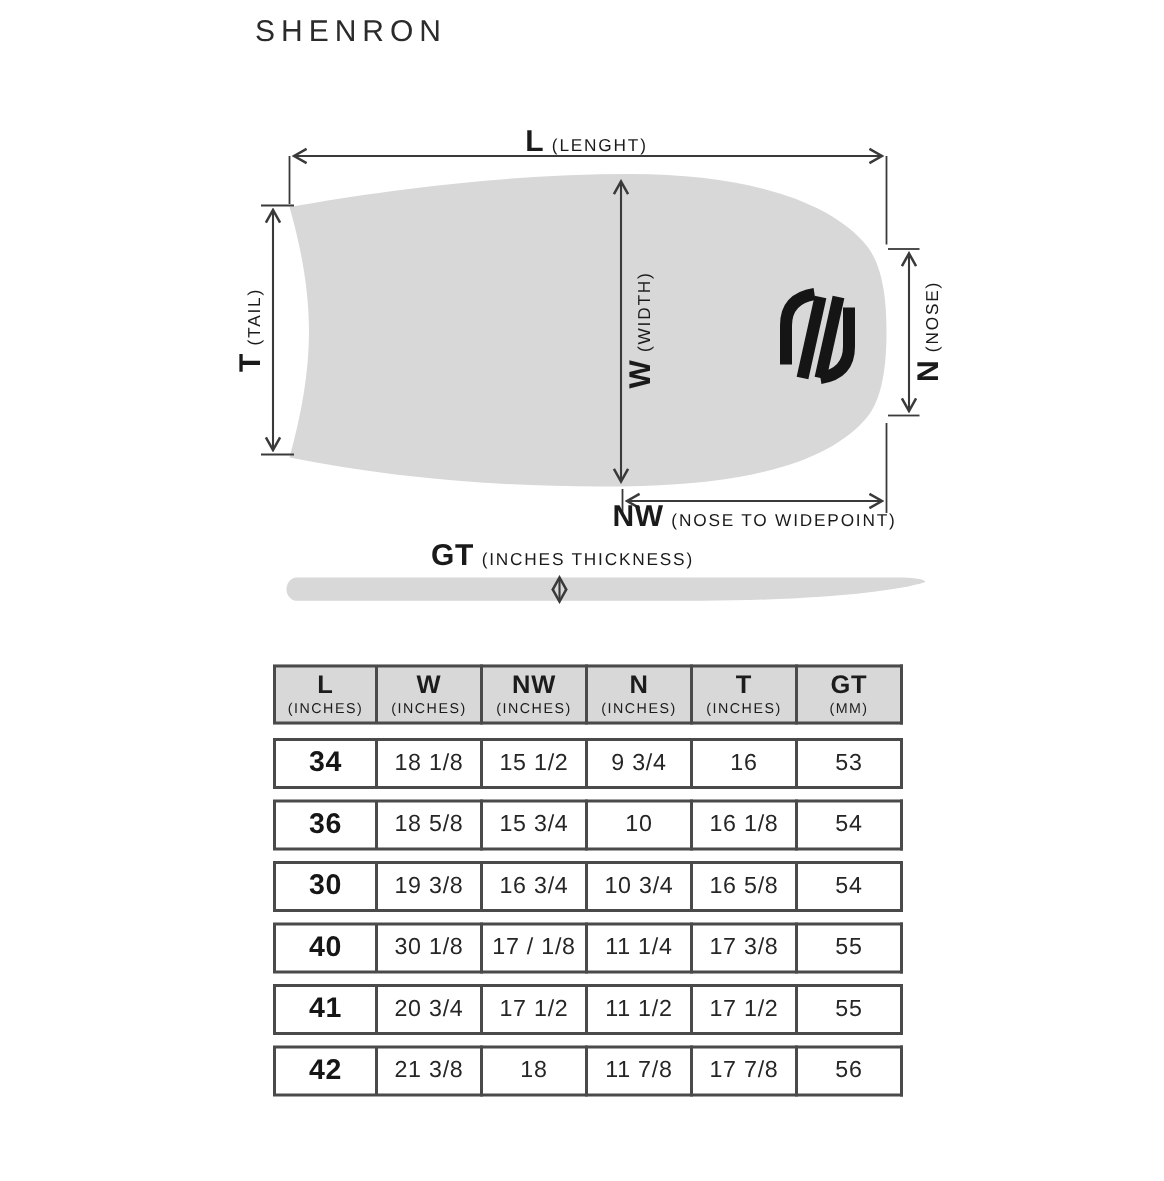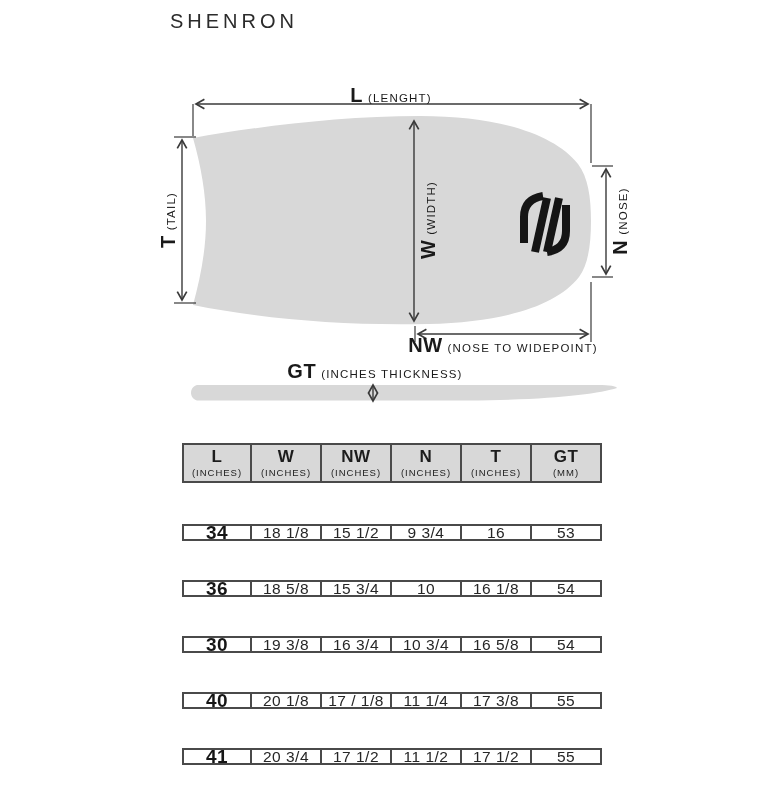--- a/index.html
+++ b/index.html
@@ -25,21 +25,21 @@
   .t-row { display:flex; margin-bottom:7px; }
   .t-row.header { margin-bottom:9px; }
   .cell {
     width:70px; box-sizing:border-box;
     border:2px solid #4a4a4a; border-left:none; background:#ffffff;
     display:flex; flex-direction:column; align-items:center; justify-content:center;
     font-size:15.5px; letter-spacing:0.5px; color:#262626;
   }
   .cell:first-child { border-left:2px solid #4a4a4a; }
   .t-row.header .cell { background:#d8d8d8; height:40px; }
-  .t-row.data .cell { height:17px;margin-top:32px; }
+  .t-row.data .cell { height:34px; }
   .t-row.data .cell:first-child { font-weight:bold; font-size:19px; color:#161616; }
   .col-abbr { font-weight:bold; font-size:17px; line-height:1.05; letter-spacing:0.5px; color:#1c1c1c; }
   .col-unit { font-size:9.5px; letter-spacing:1px; margin-top:1px; color:#1c1c1c;text-align:center; }
 </style>
 </head>
 <body>
 
 <div class="title">SHENRON</div>
 
 <svg class="diagram" width="776" height="430" viewBox="0 0 776 430">
@@ -165,27 +165,35 @@
   <div class="t-row data">
     <div class="cell">30</div>
     <div class="cell">19 3/8</div>
     <div class="cell">16 3/4</div>
     <div class="cell">10 3/4</div>
     <div class="cell">16 5/8</div>
     <div class="cell">54</div>
   </div>
   <div class="t-row data">
     <div class="cell">40</div>
-    <div class="cell">20 1/8</div>
+    <div class="cell">30 1/8</div>
     <div class="cell">17 / 1/8</div>
     <div class="cell">11 1/4</div>
     <div class="cell">17 3/8</div>
     <div class="cell">55</div>
   </div>
   <div class="t-row data">
     <div class="cell">41</div>
     <div class="cell">20 3/4</div>
     <div class="cell">17 1/2</div>
     <div class="cell">11 1/2</div>
     <div class="cell">17 1/2</div>
     <div class="cell">55</div>
   </div>
+  <div class="t-row data">
+    <div class="cell">42</div>
+    <div class="cell">21 3/8</div>
+    <div class="cell">18</div>
+    <div class="cell">11 7/8</div>
+    <div class="cell">17 7/8</div>
+    <div class="cell">56</div>
+  </div>
 </div>
 
 </body></html>

